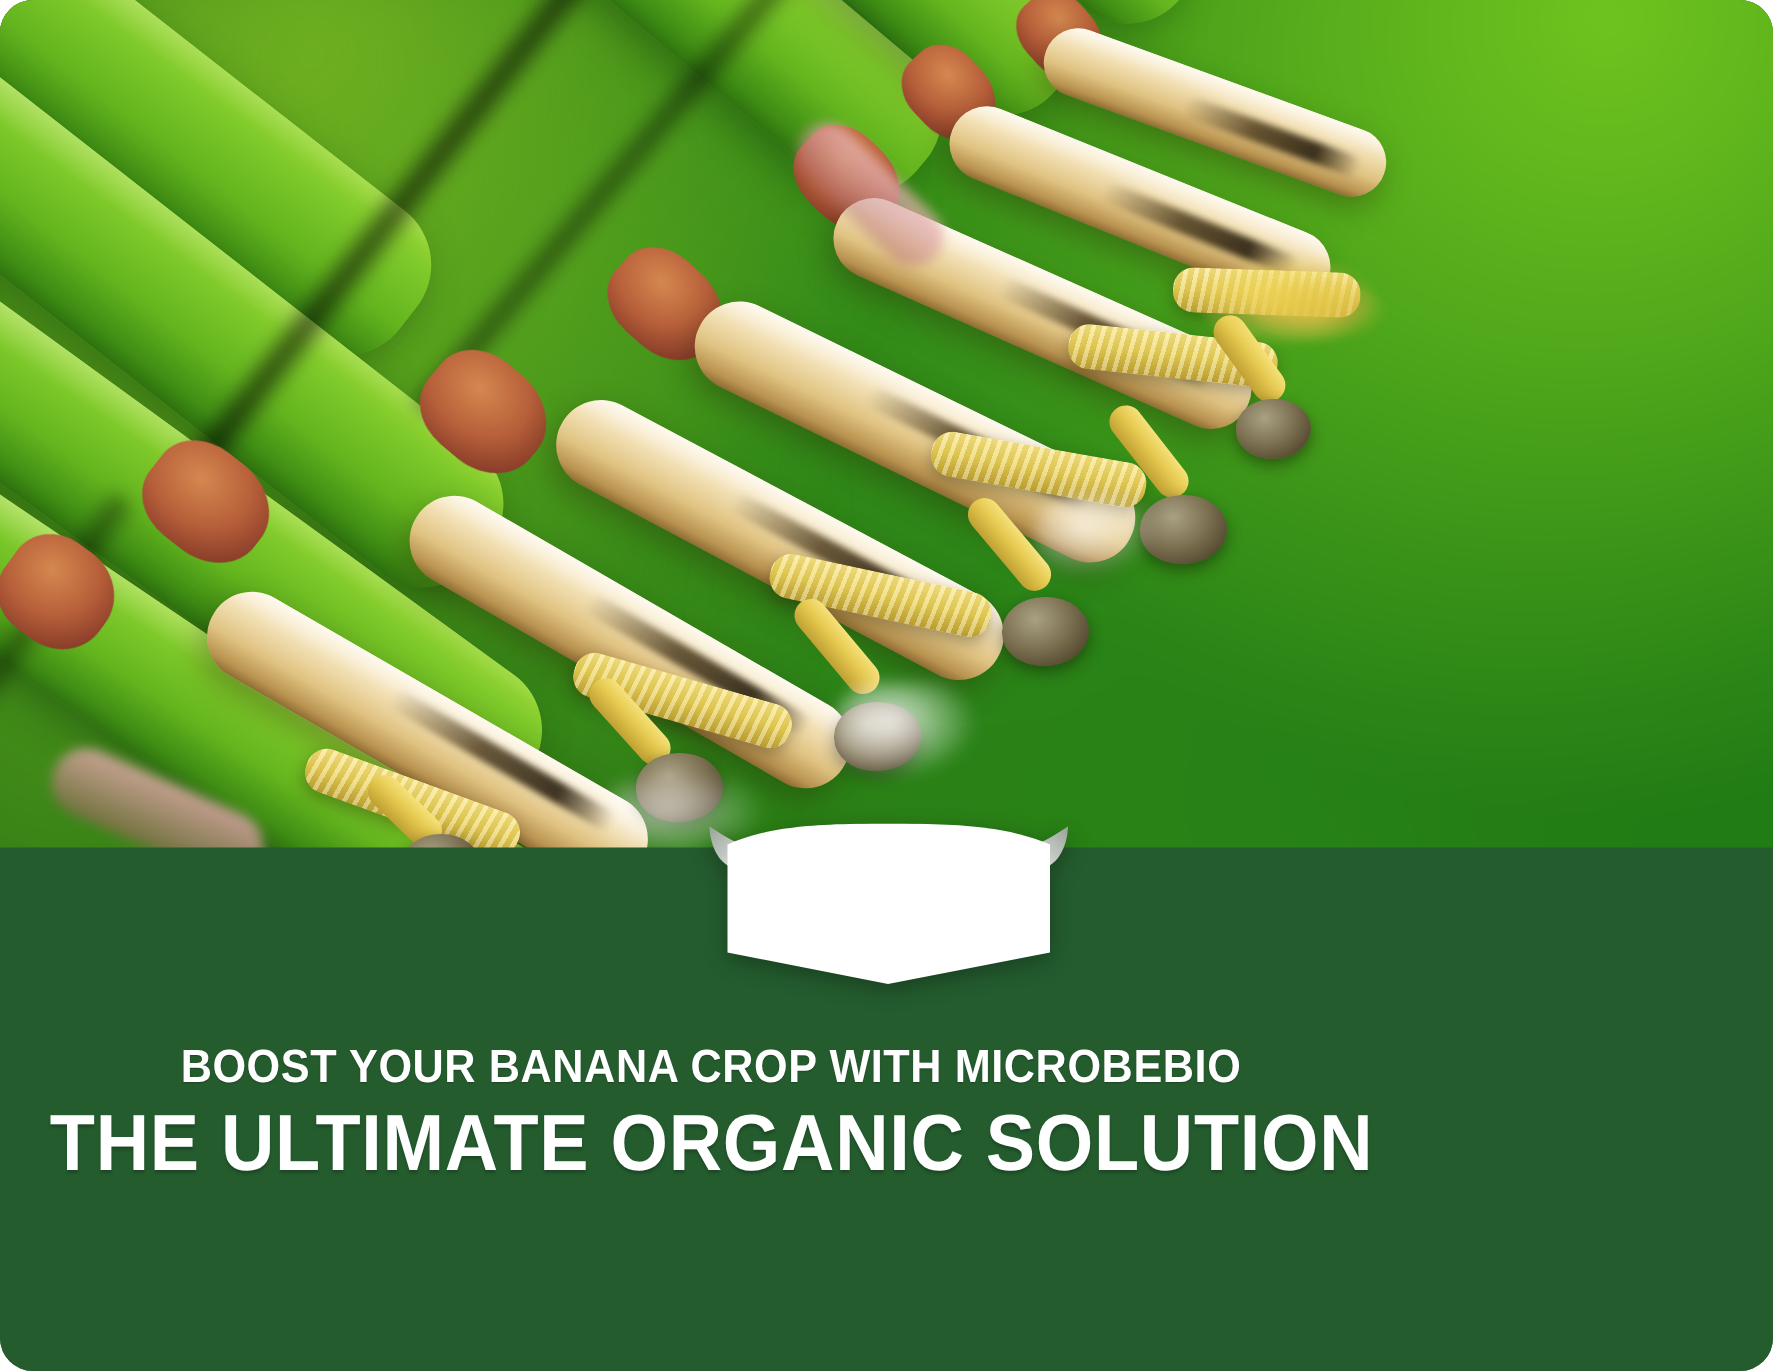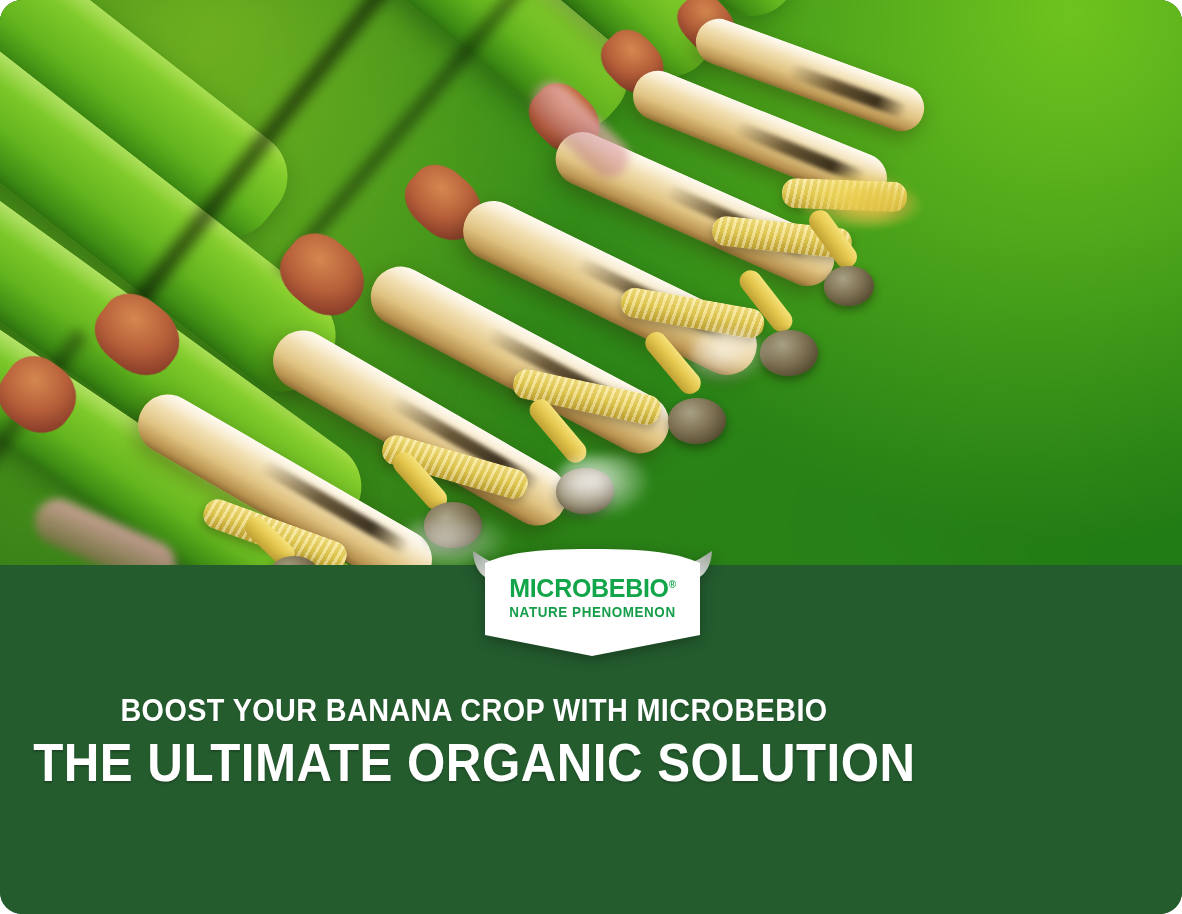--- a/index.html
+++ b/index.html
@@ -317,23 +317,19 @@
       </defs>
 
       <path d="M2 2 C2 2 2 24 18 30 L30 16 C16 12 10 7 2 2 Z" fill="url(#curlL)"></path>
 
       <path d="M241 2 C241 2 241 24 225 30 L213 16 C227 12 233 7 241 2 Z" fill="url(#curlR)"></path>
 
       <path d="M14 14 C38 4 60 0 121 0 C182 0 204 4 229 14 L229 86 L121 107 L14 86 Z" fill="#ffffff"></path>
     </svg>
   </div>
 
-  <div class="logo-text">
-    <div class="logo-main"><span>MICROBEBIO</span><sup>®</sup></div>
-    <div class="logo-sub">NATURE PHENOMENON</div>
-  </div>
 
   <div class="headline-wrap">
     <div class="head-1">BOOST YOUR BANANA CROP WITH MICROBEBIO</div>
     <div class="head-2">THE ULTIMATE ORGANIC SOLUTION</div>
   </div>
 
 </div>
 
 </body></html>

